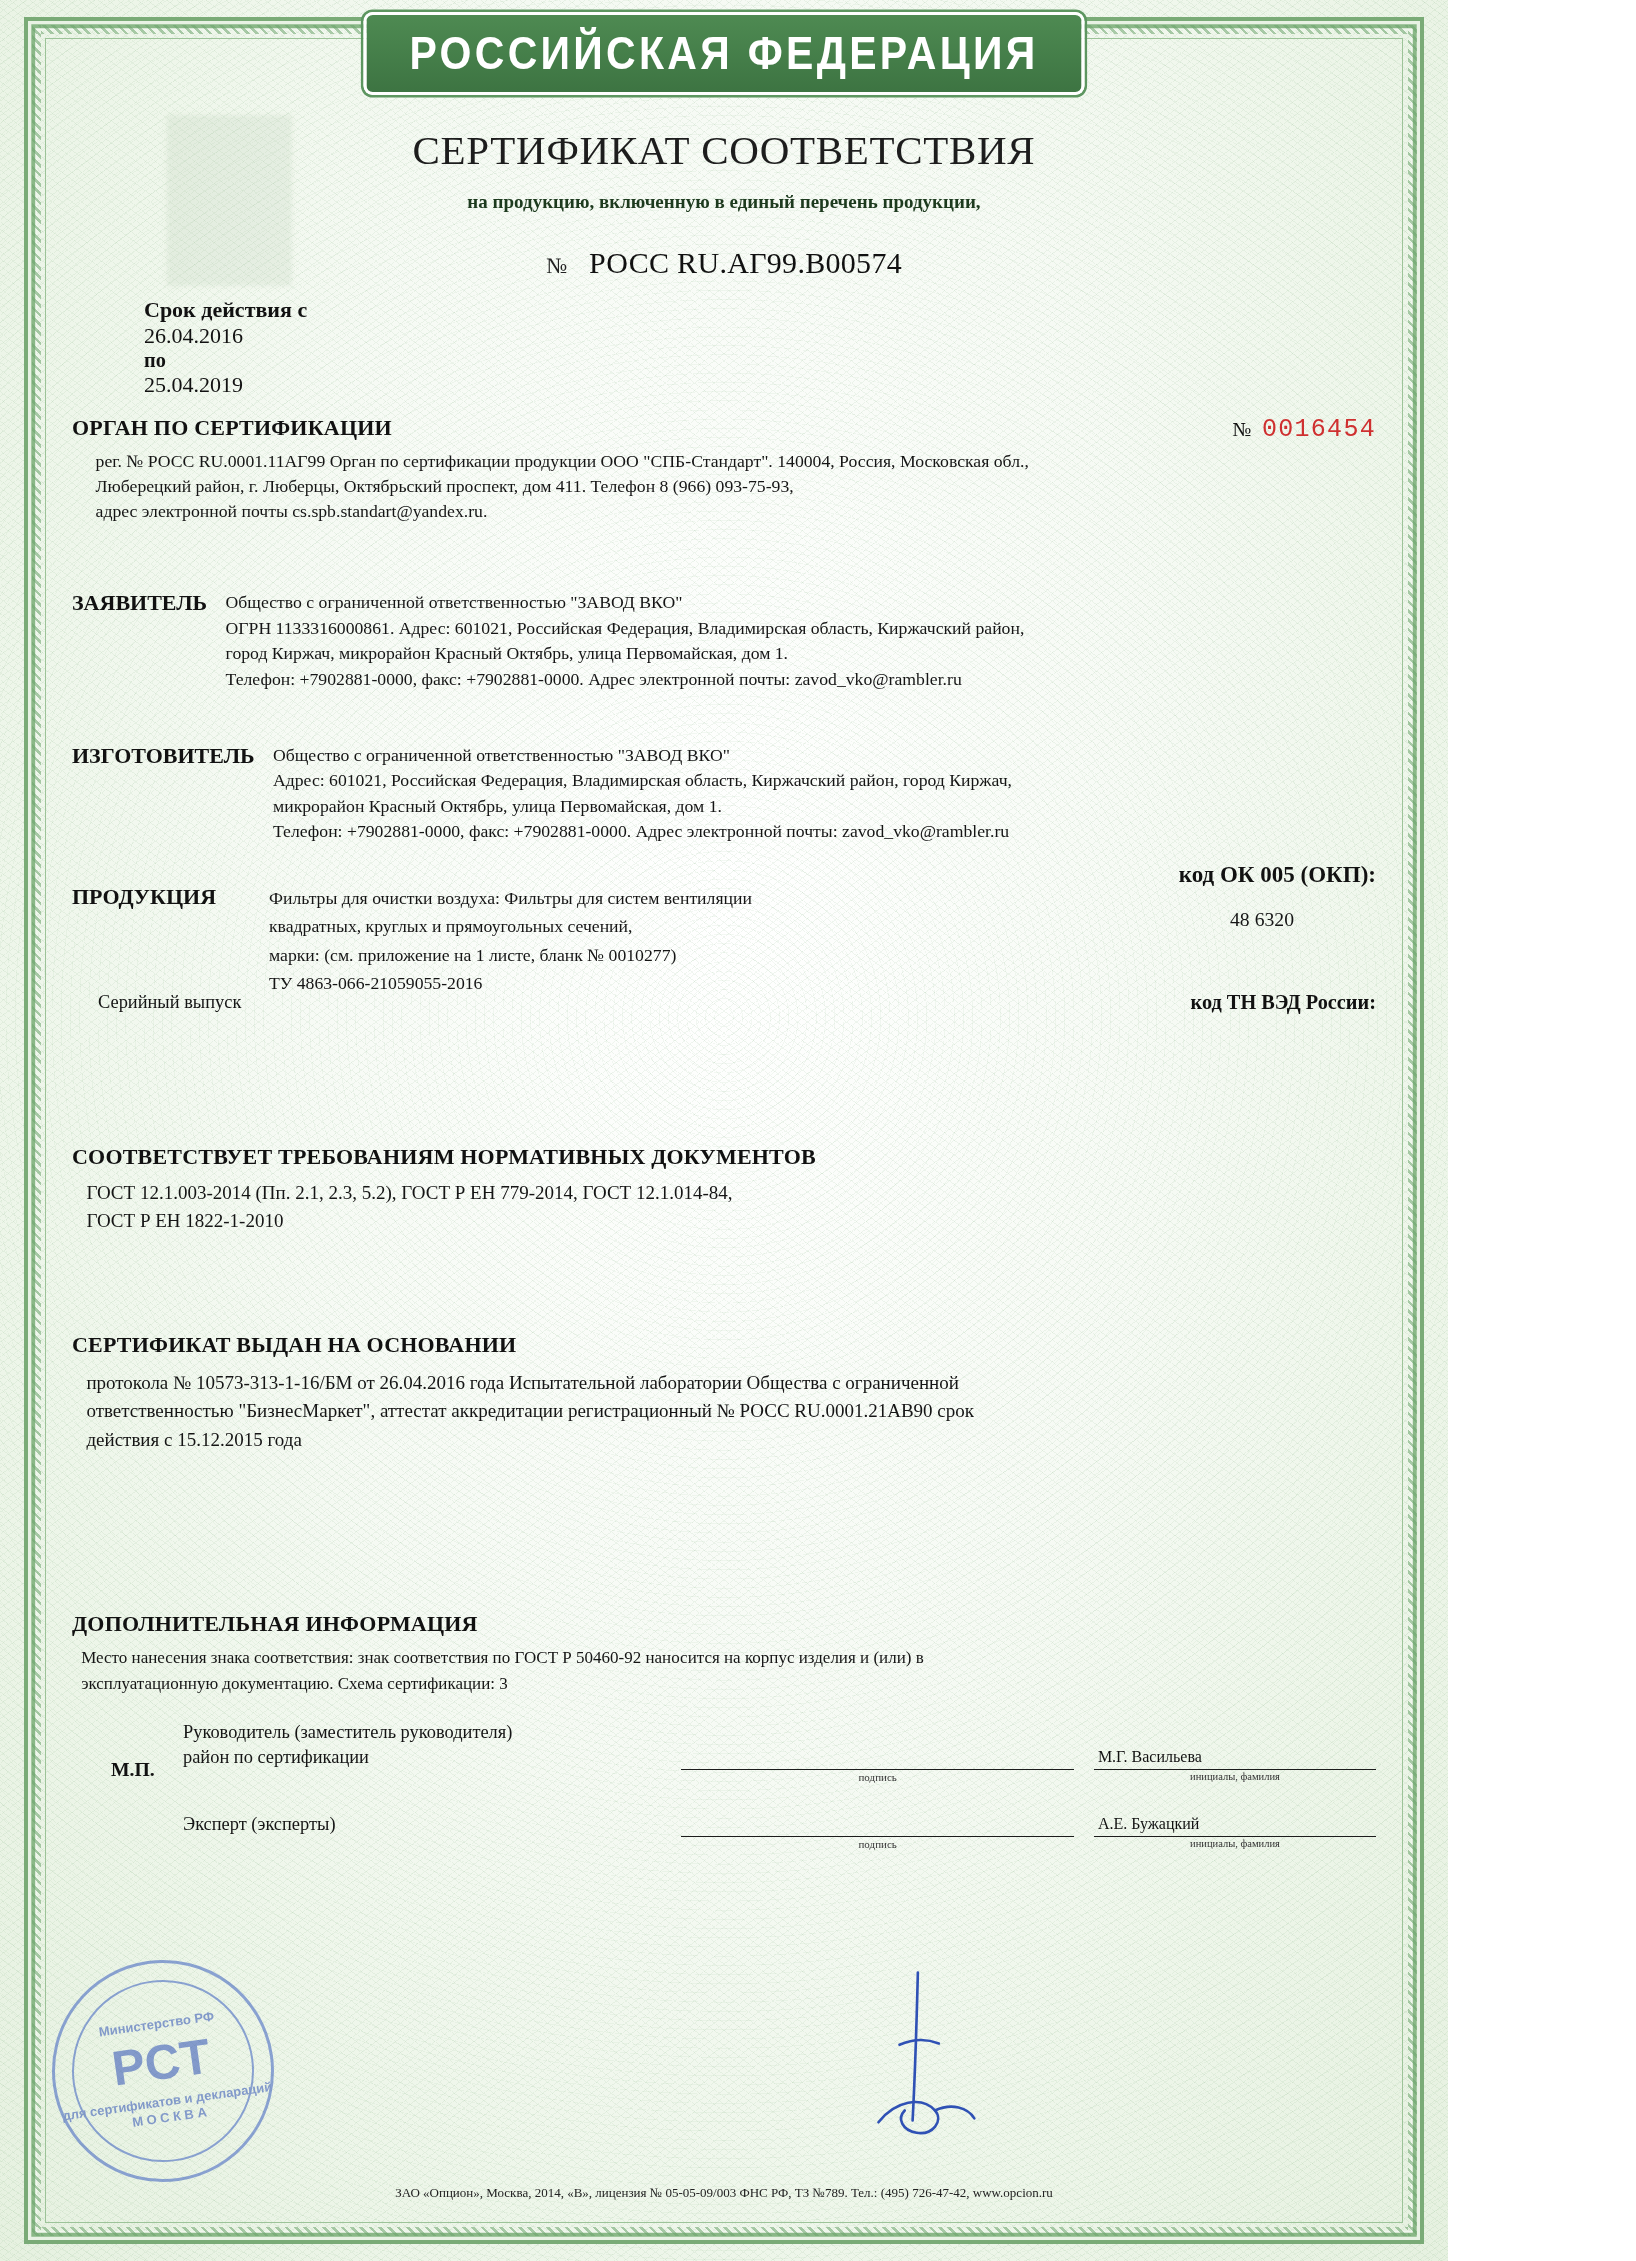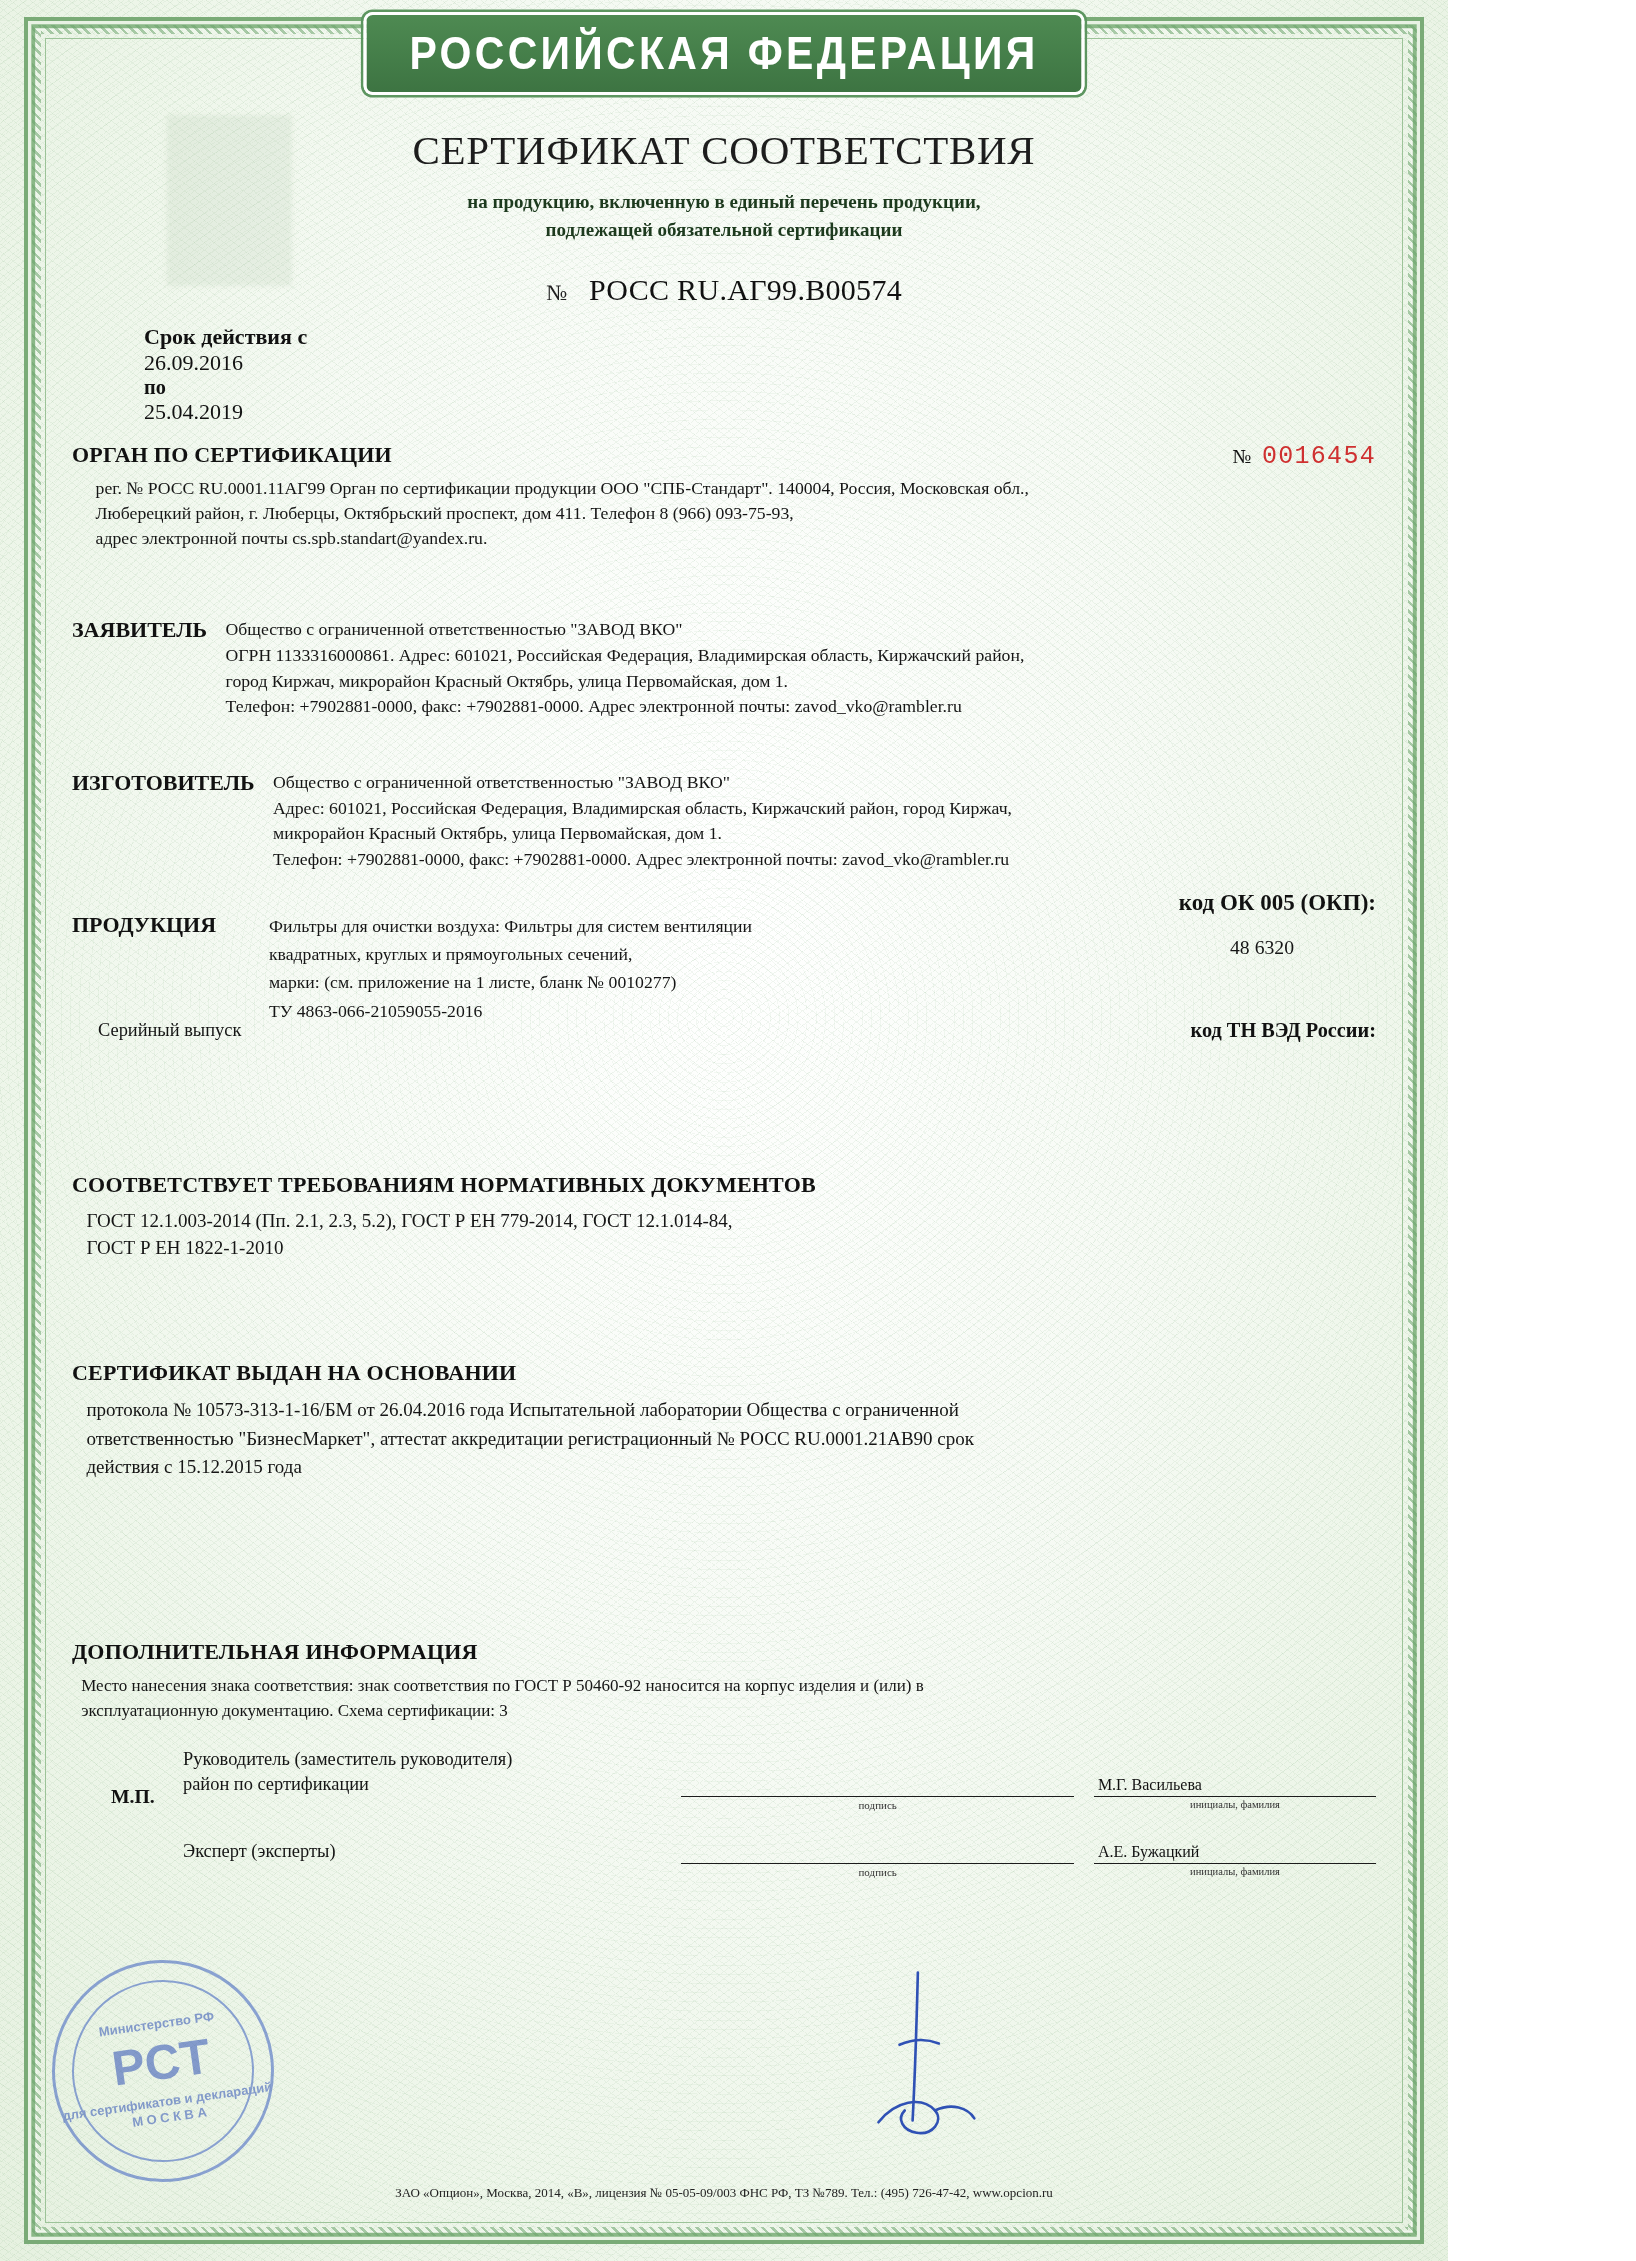--- a/index.html
+++ b/index.html
@@ -405,31 +405,30 @@
 
   <div class="banner">
     <div class="banner-text">РОССИЙСКАЯ ФЕДЕРАЦИЯ</div>
   </div>
 
   <div class="content">
 
     <div class="title">СЕРТИФИКАТ СООТВЕТСТВИЯ</div>
     <div class="subtitle">
       <div>на продукцию, включенную в единый перечень продукции,</div>
-      <div>подлежащей обязательной сертификации</div>
     </div>
 
     <div class="row-number">
       <span class="no-sign">№</span>
       <span class="cert-number">РОСС RU.АГ99.В00574</span>
     </div>
 
     <div class="row-validity">
       <span class="lbl">Срок действия с</span>
-      <span class="d1">26.09.2016</span>
+      <span class="d1">26.04.2016</span>
       <span class="po">по</span>
       <span class="d2">25.04.2019</span>
     </div>
 
     <div class="section" style="position:relative;">
       <div class="sec-head">ОРГАН ПО СЕРТИФИКАЦИИ</div>
       <div class="blank-no">
         <span class="nsign">№</span>
         <span class="nval">0016454</span>
       </div>

